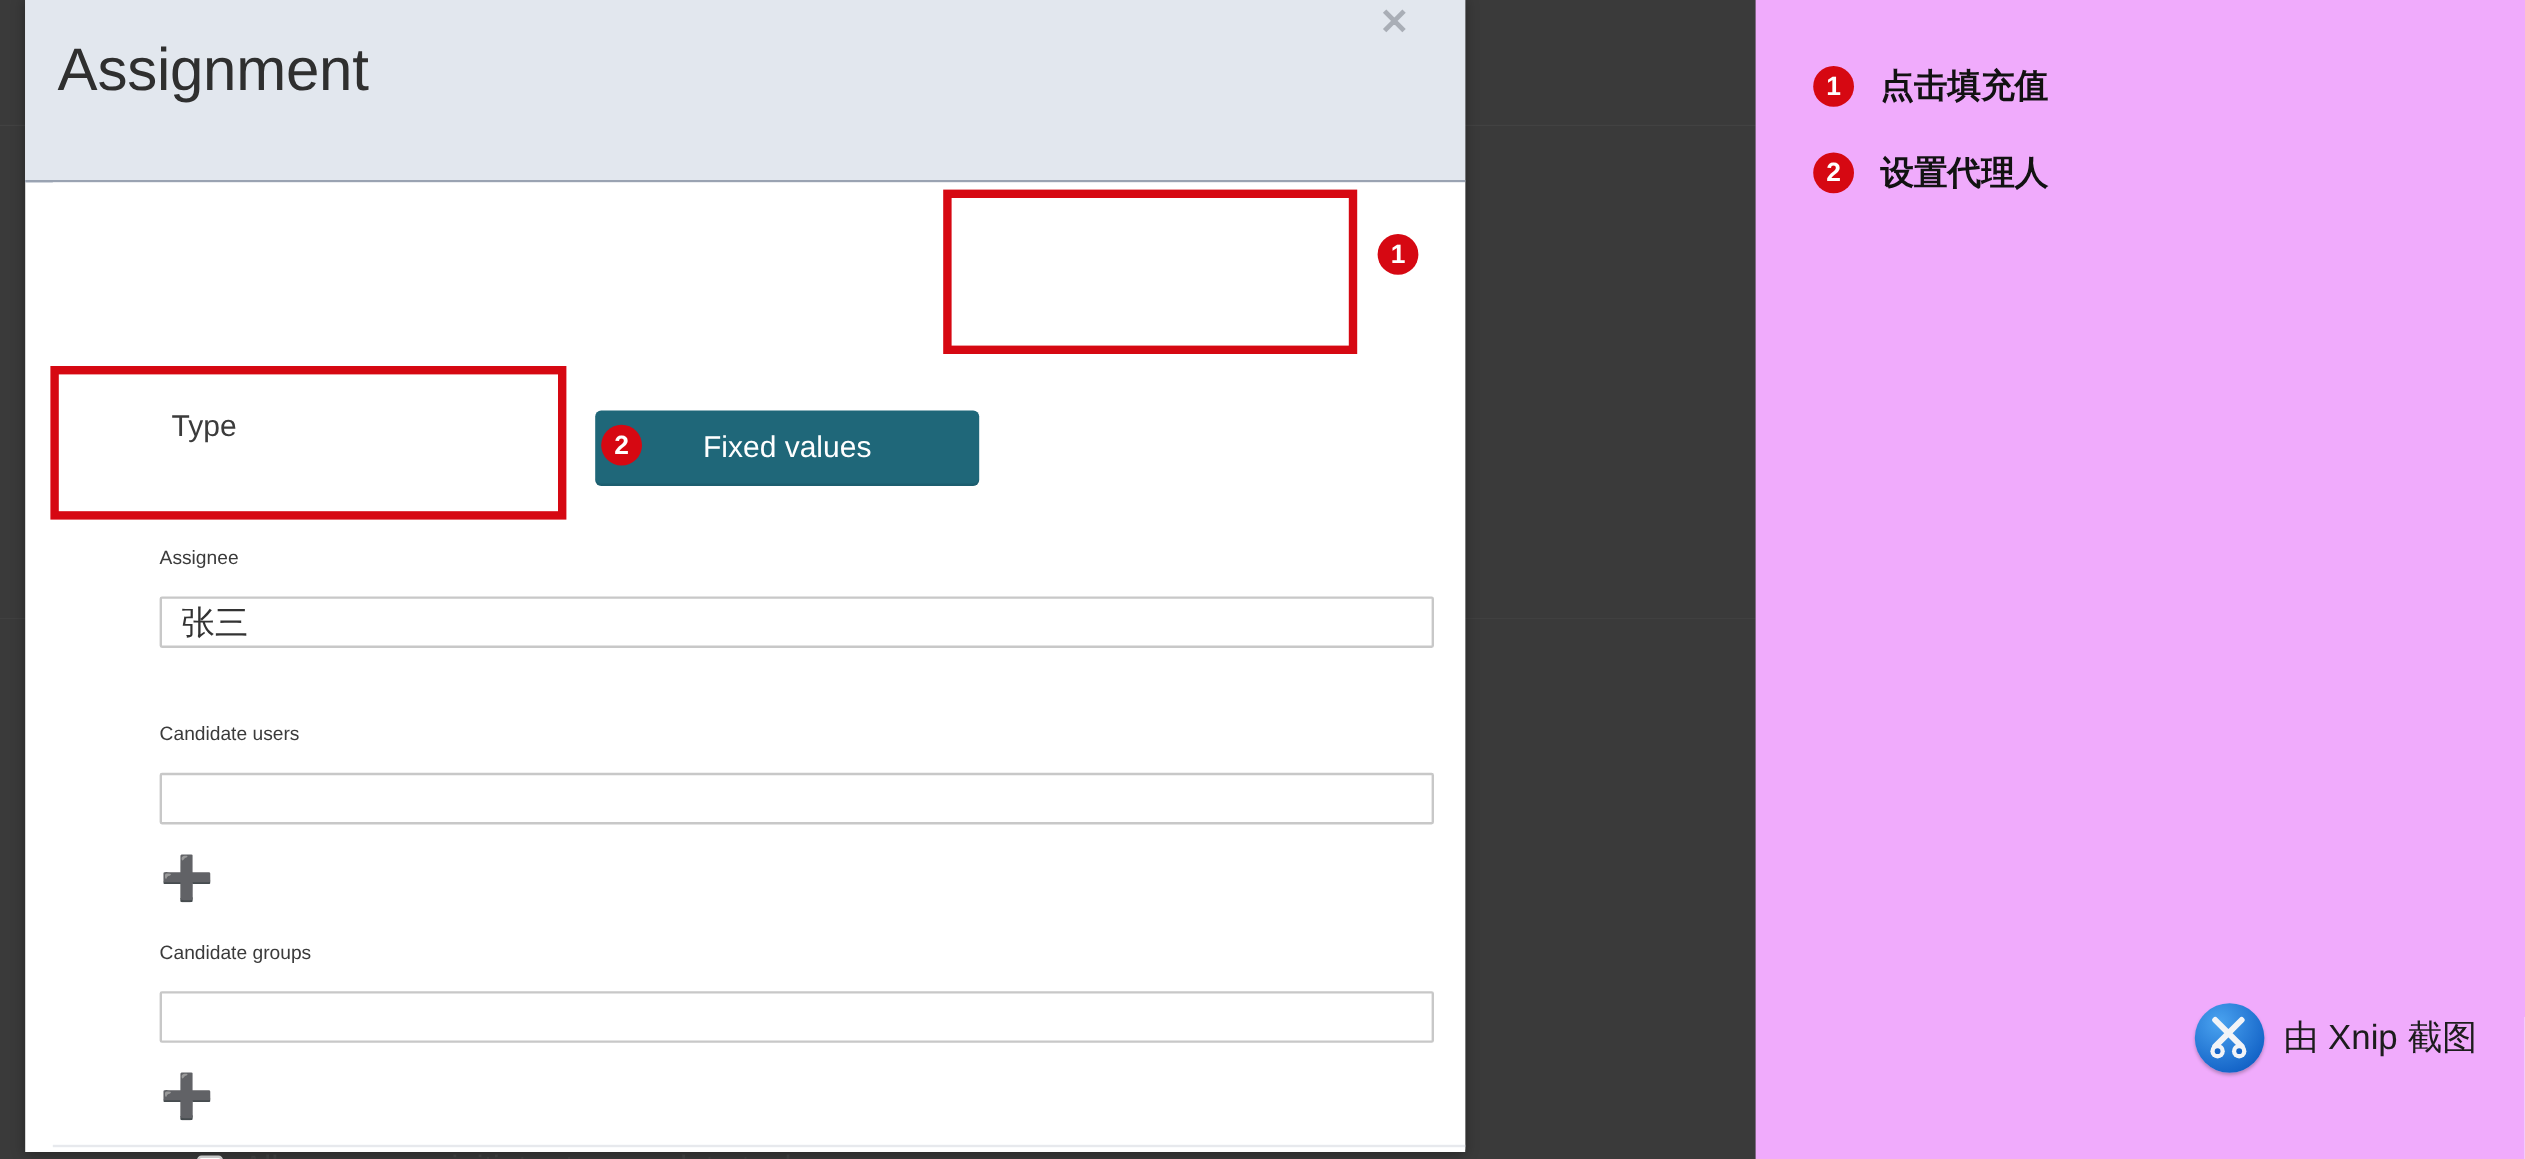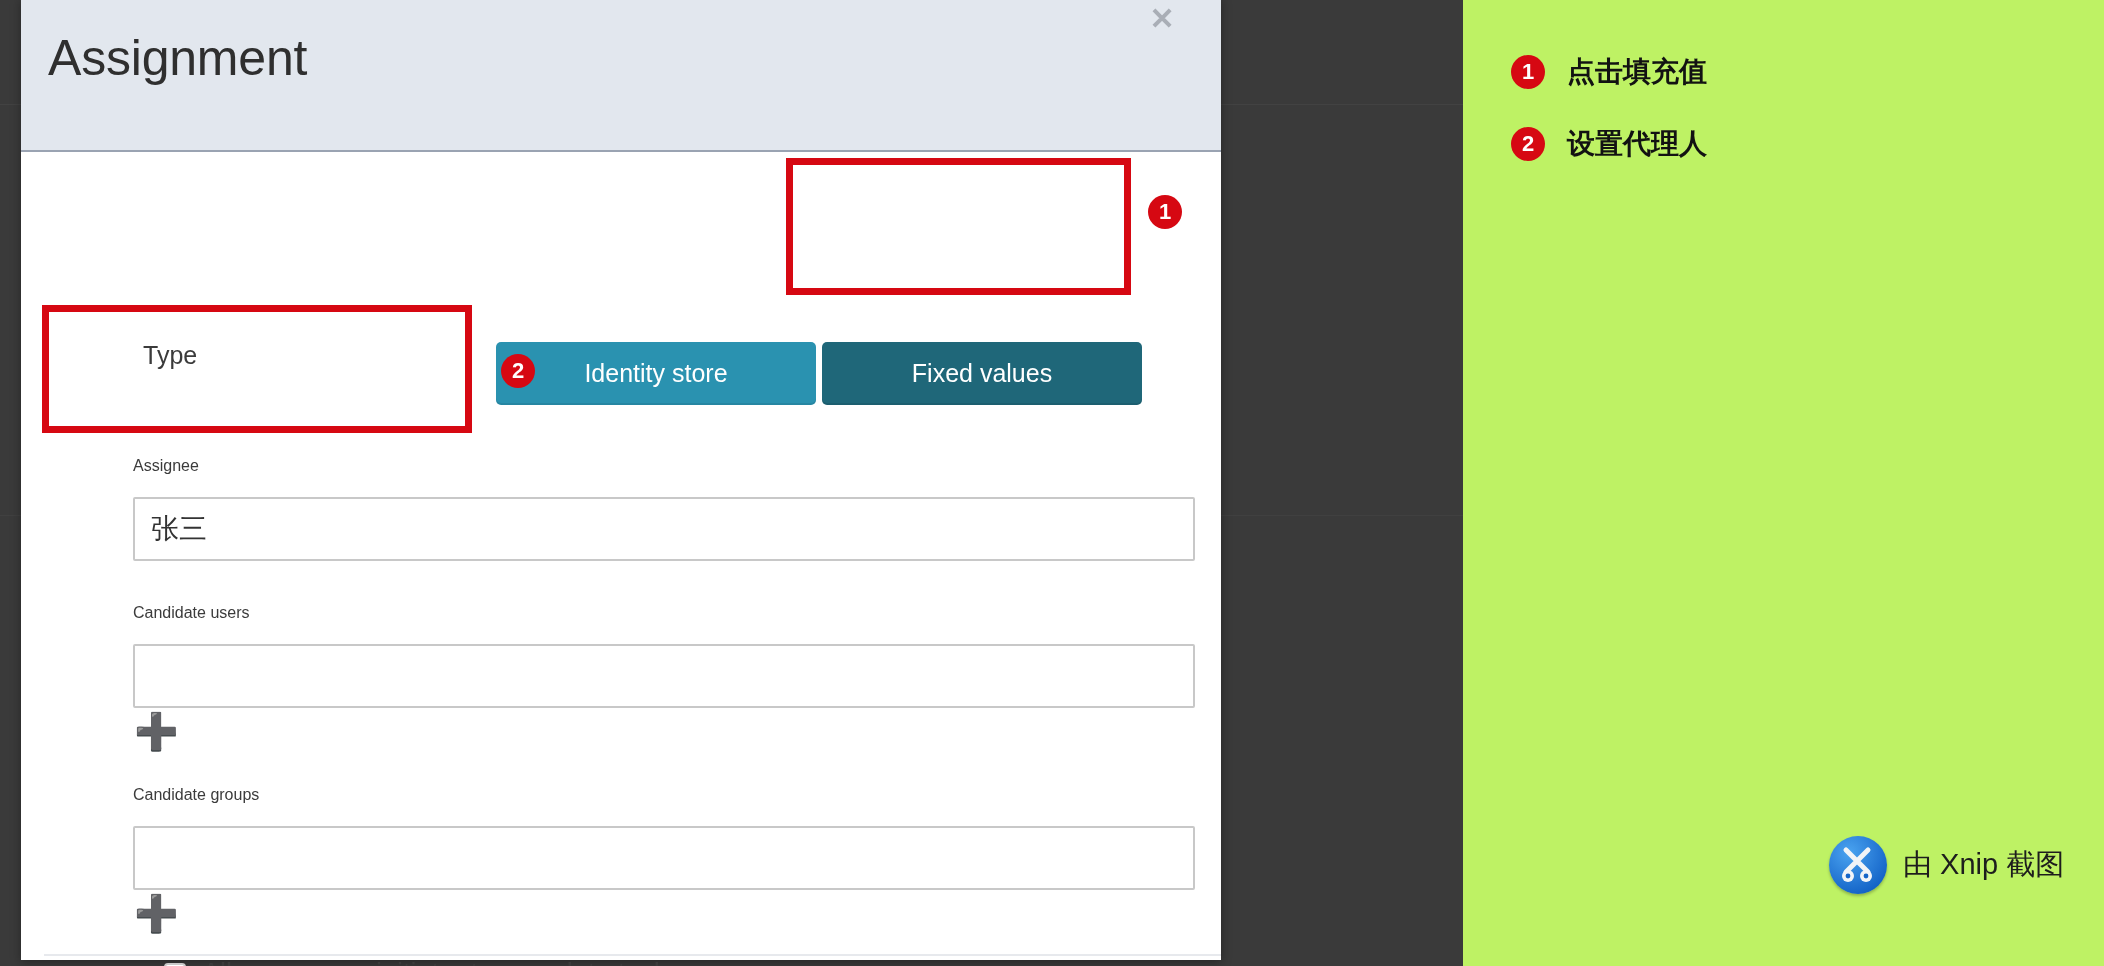--- a/index.html
+++ b/index.html
@@ -9,21 +9,21 @@
     height: 966px;
     overflow: hidden;
     background: #ffffff;
     font-family: "Liberation Sans", sans-serif;
   }
 
   #screen {
     position: relative;
     width: 2104px;
     height: 966px;
-    background: #bef264;
+    background: #f0abfc;
   }
 
   
   .backdrop {
     position: absolute;
     left: 0; top: 0;
     width: 1463px; height: 966px;
     background: #3a3a3a;
   }
   .backdrop::before {
@@ -132,21 +132,21 @@
   
   .field-label {
     position: absolute;
     font-size: 16px;
     color: #3b3b3b;
   }
 
   .text-input {
     position: absolute;
     width: 1062px;
-    height: 64px;
+    height: 43px;
     border: 2px solid #c8c8c8;
     border-radius: 2px;
     background: #ffffff;
     font-family: "Liberation Sans", sans-serif;
     font-size: 28px;
     color: #333333;
     padding: 0 16px;
     outline: none;
   }
 
@@ -293,21 +293,20 @@
     <div class="dialog-header">
       <div class="dialog-title">Assignment</div>
       <div class="close-icon">✕</div>
     </div>
 
     <div class="dialog-body">
 
       <div class="type-label">Type</div>
 
       <div class="seg-group">
-        <button class="seg-btn inactive">Identity store</button>
         <button class="seg-btn active">Fixed values</button>
       </div>
 
       <div class="field-label lbl-assignee">Assignee</div>
       <input class="text-input in-assignee" type="text" value="张三" style="">
 
       <div class="field-label lbl-candidate-users">Candidate users</div>
       <input class="text-input in-candidate-users" type="text" value="" style="">
       <div class="plus-icon plus-users">➕</div>
 

